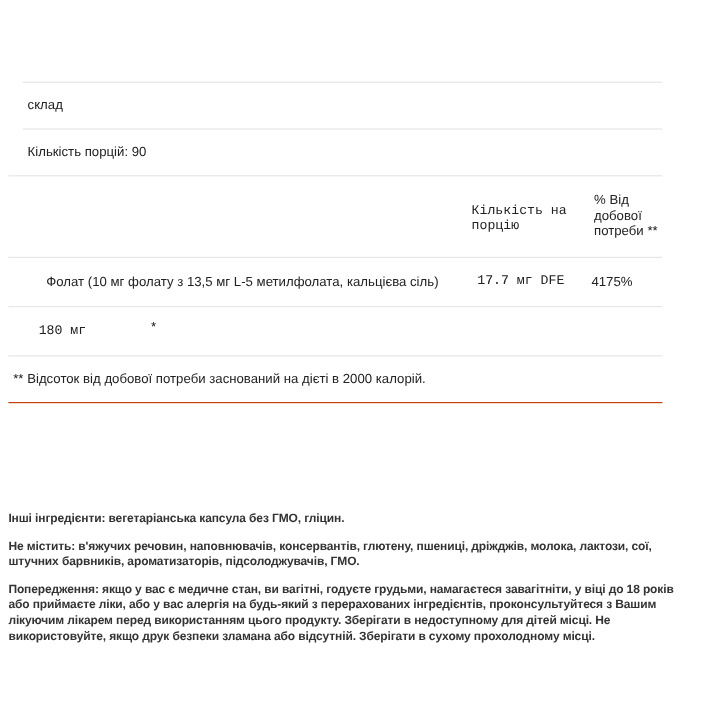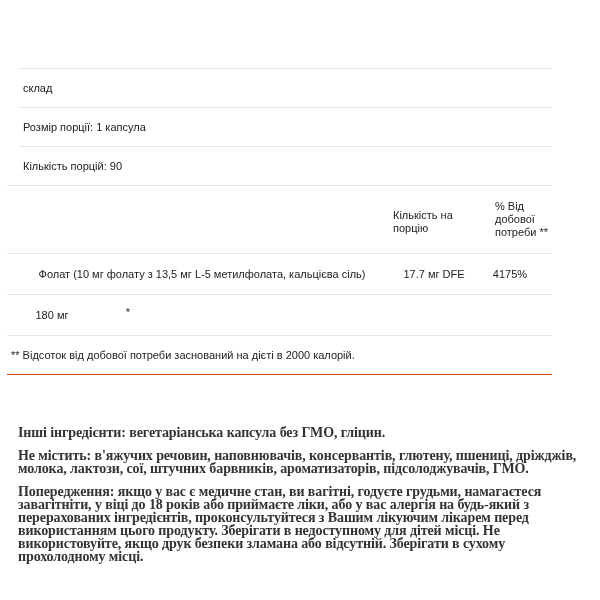--- a/index.html
+++ b/index.html
@@ -29,50 +29,47 @@
       display: flex;
       align-items: center;
       padding-left: 4px;
     }
     .row.simple { height: 39px; margin-left: 12px; }
     .row.header { height: 68px; align-items: center; }
     .row.nutrient { height: 41px; text-align: center; }
     .row.footnote { height: 40px; }
     .row.last { border-bottom: 1px solid #c2410c; }
     .c1 { width: 382px; flex: none; }
-    .c2 { width: 82px; flex: none; }
+    .c2 { width: 82px; flex: none; font-family: Liberation Mono, monospace; }
     .c3 { width: 70px; flex: none; }
     .row.header .c2 { padding-top: 4px; }
     .row.header .c3 { padding-top: 0px; margin-left: 20px; }
     .row.nutrient .c3.star { position: relative; top: -3px; }
     .notes {
       position: absolute;
-      left: 18px;
+      left: 7px;
       top: 426px;
       width: 560px;
-      font-family: Liberation Serif, serif;
+      font-family: Liberation Sans, sans-serif;
       font-weight: bold;
-      font-size: 14px;
+      font-size: 10px;
       line-height: 13px;
       color: #333333;
     }
     .notes p {
       margin: 0 0 10px 0;
       letter-spacing: -0.1px;
     }
   </style>
 </head>
 <body>
 
 <div class="panel">
   <div class="row simple">
     <span>склад</span>
-  </div>
-  <div class="row simple">
-    <span>Розмір порції: 1 капсула</span>
   </div>
   <div class="row simple">
     <span>Кількість порцій: 90</span>
   </div>
 
   <div class="row header">
     <span class="c1"></span>
     <span class="c2">Кількість на порцію</span>
     <span class="c3">% Від добової потреби **</span>
   </div>

